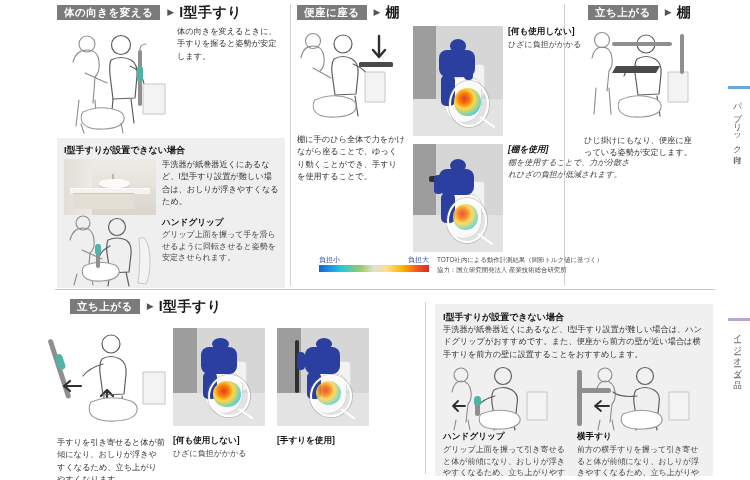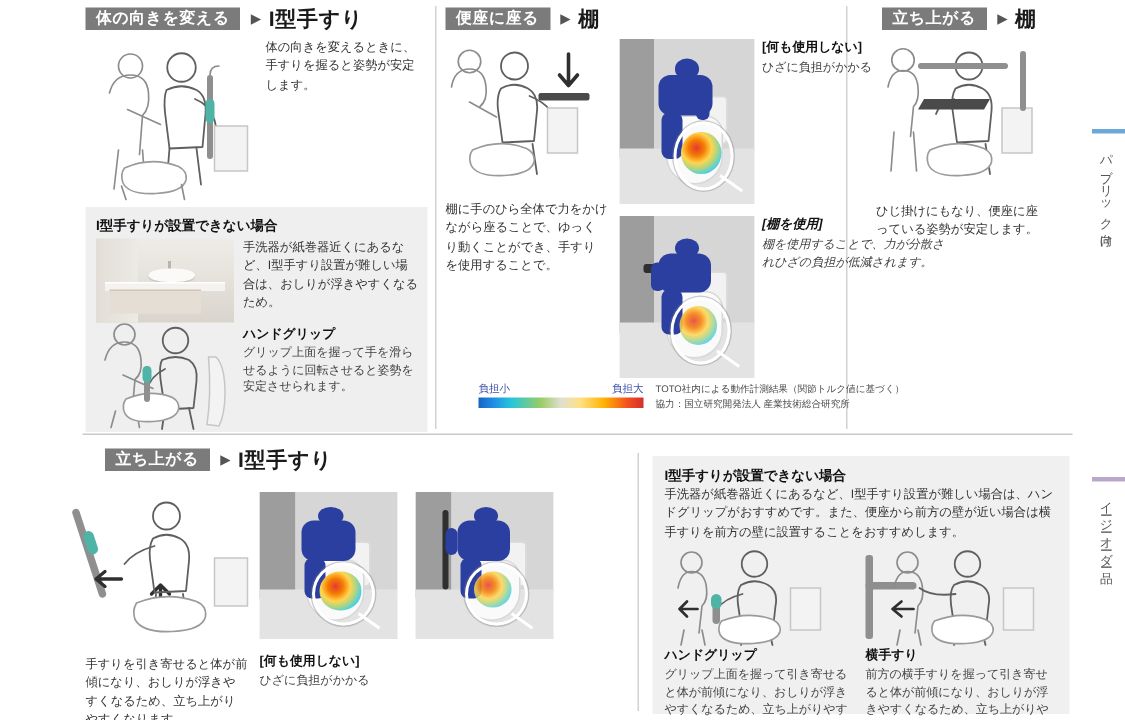--- a/index.html
+++ b/index.html
@@ -404,20 +404,21 @@
       <div class="blob" style="left:42%;top:54%;width:28%;height:25%;opacity:.85;"></div>
       <div class="ring" style="left:36%;top:48%;width:41%;height:39%;"></div>
       <div class="ringline" style="left:70%;top:82%;width:17px;transform:rotate(35deg);"></div>
     </div>
 
     <div style="position:absolute;left:118px;top:139px;width:96px;">
       <div class="cap-ttl">[何も使用しない]</div>
       <div class="cap-txt">ひざに負担がかかる</div>
     </div>
     <div style="position:absolute;left:222px;top:139px;width:130px;">
+      <div class="cap-ttl">[手すりを使用]</div>
     </div>
 
     <div class="infobox" style="left:380px;top:8px;width:278px;height:172px;">
       <div class="sub-head" style="position:absolute;left:8px;top:7px;">I型手すりが設置できない場合</div>
       <div class="body-txt" style="position:absolute;left:8px;top:20px;width:262px;">手洗器が紙巻器近くにあるなど、I型手すり設置が難しい場合は、ハンドグリップがおすすめです。また、便座から前方の壁が近い場合は横手すりを前方の壁に設置することをおすすめします。</div>
 
       <div class="ill" style="left:6px;top:58px;">
         <svg width="126" height="68" viewBox="0 0 126 68">
           <circle class="ln" cx="20" cy="13" r="7"></circle>
           <path class="ln" d="M11 30 q2 -11 9 -11 q9 0 10 11 q1 8 -3 12 l-2 18"></path>

